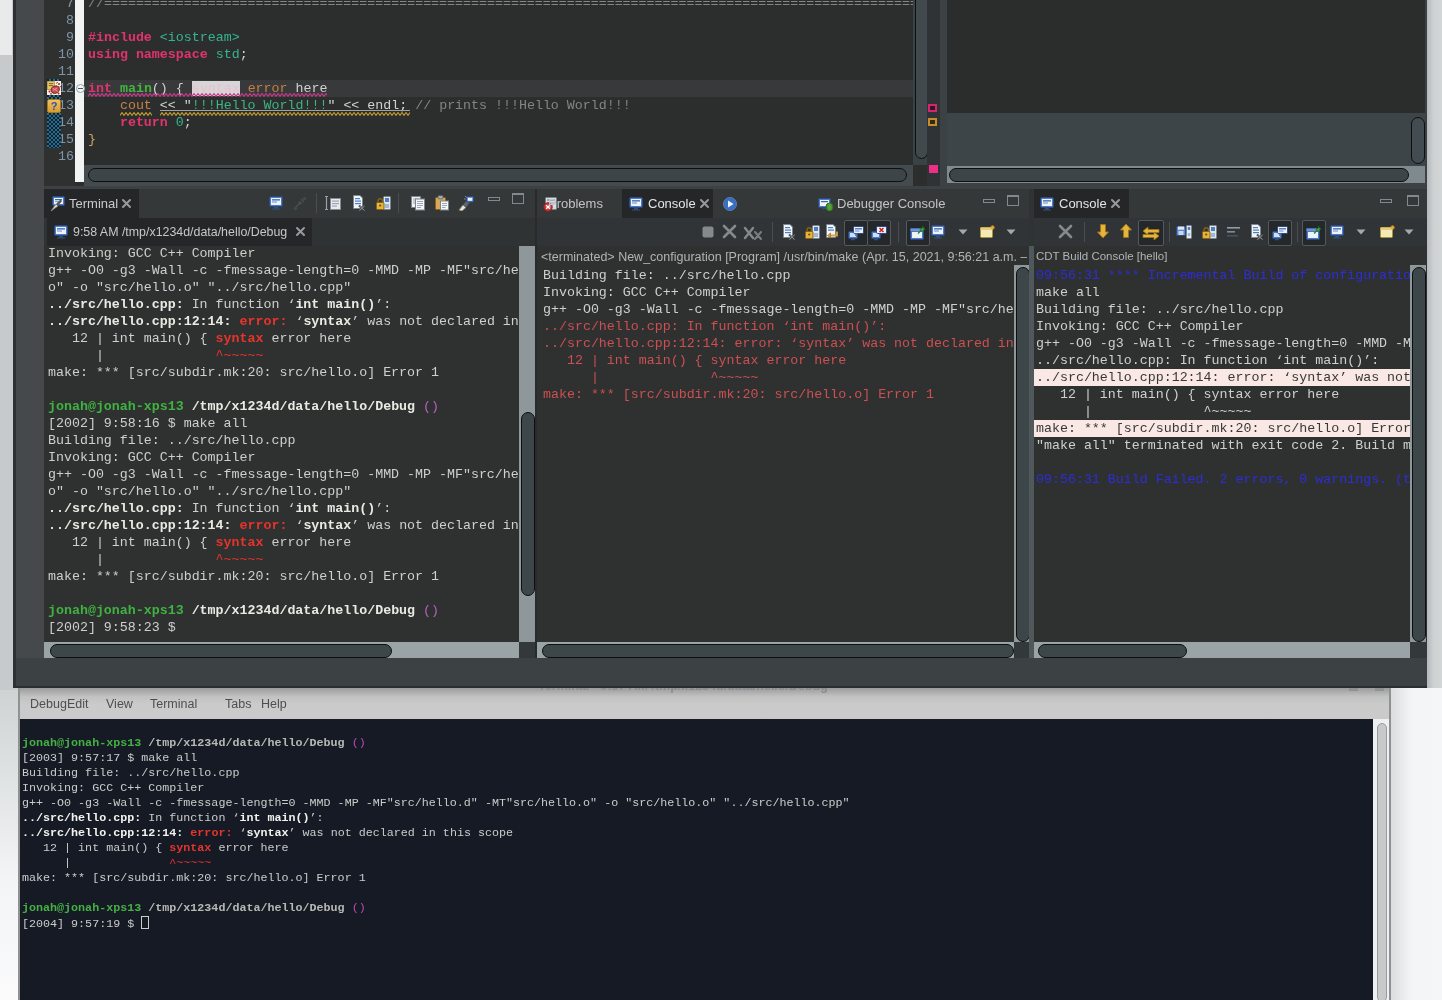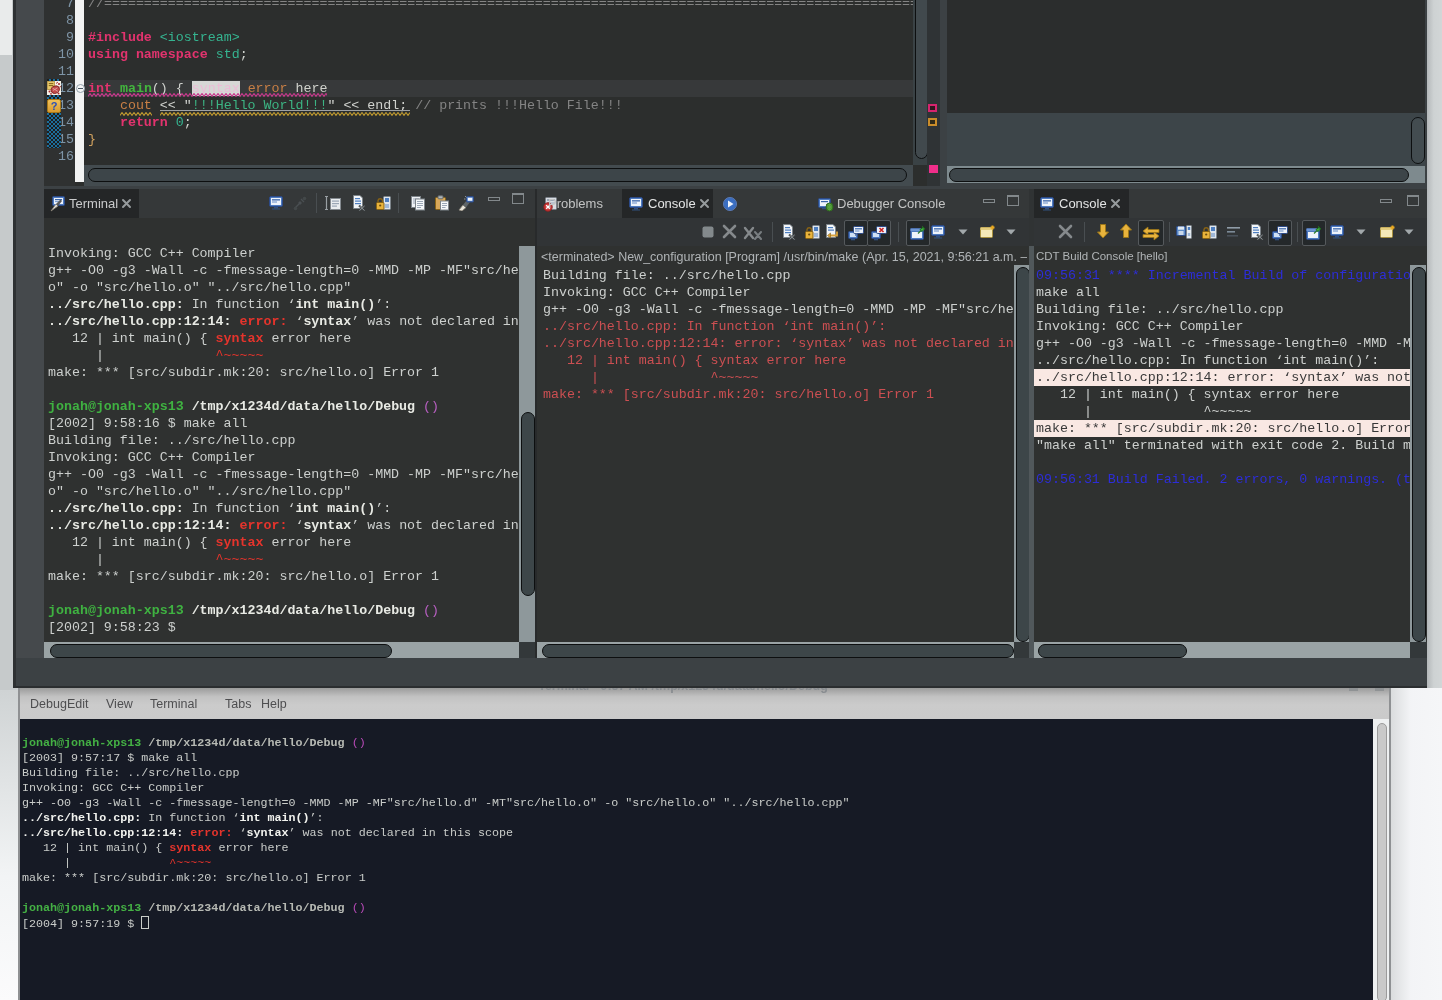--- a/index.html
+++ b/index.html
@@ -88,21 +88,21 @@
 
     <div class="abs" style="left:32px;top:84px;width:7px;height:7px;border:1px solid #93a2ab;border-radius:50%;background:#f4f5f5;"></div>
     <div class="abs" style="left:33.5px;top:87.5px;width:5px;height:1.5px;background:#4a5a66;"></div>
 
     <div id="code" class="abs mono" style="left:44px;top:-5px;font-size:13.3px;line-height:17px;white-space:pre;width:825px;overflow:hidden;"><span class="cmt">//==========================================================================================================</span>
 <span> </span>
 <span><span class="kw">#include</span> <span class="teal">&lt;iostream&gt;</span></span>
 <span><span class="kw">using namespace</span> <span class="teal">std</span><span class="op">;</span></span>
 <span> </span>
 <span><span class="kw">int</span> <span class="fn">main</span><span class="op">() {</span> <span style="background:#d6d7d5;color:#ecbcd6;">syntax</span> <span class="orn">error</span> <span style="color:#d0d2cc;">here</span></span>
-<span>    <span class="orn">cout</span> <span class="op">&lt;&lt;</span> <span class="op">"</span><span class="str">!!!Hello World!!!</span><span class="op">"</span> <span class="op">&lt;&lt; endl;</span> <span class="cmt">// prints !!!Hello File!!!</span></span>
+<span>    <span class="orn">cout</span> <span class="op">&lt;&lt;</span> <span class="op">"</span><span class="str">!!!Hello World!!!</span><span class="op">"</span> <span class="op">&lt;&lt; endl;</span> <span class="cmt">// prints !!!Hello World!!!</span></span>
 <span>    <span class="kw">return</span> <span class="teal">0</span><span class="op">;</span></span>
 <span><span class="tan">}</span></span>
 <span> </span></div>
 
     <div class="abs" style="left:44px;top:92.5px;width:239px;height:4px;overflow:hidden;">
         <svg width="239" height="4" viewBox="0 0 239 4" style="display:block" preserveAspectRatio="none">
           <path d="M0,3.4 L2.0,0.55 L4.0,3.4 L6.0,0.55 L8.0,3.4 L10.0,0.55 L12.0,3.4 L14.0,0.55 L16.0,3.4 L18.0,0.55 L20.0,3.4 L22.0,0.55 L24.0,3.4 L26.0,0.55 L28.0,3.4 L30.0,0.55 L32.0,3.4 L34.0,0.55 L36.0,3.4 L38.0,0.55 L40.0,3.4 L42.0,0.55 L44.0,3.4 L46.0,0.55 L48.0,3.4 L50.0,0.55 L52.0,3.4 L54.0,0.55 L56.0,3.4 L58.0,0.55 L60.0,3.4 L62.0,0.55 L64.0,3.4 L66.0,0.55 L68.0,3.4 L70.0,0.55 L72.0,3.4 L74.0,0.55 L76.0,3.4 L78.0,0.55 L80.0,3.4 L82.0,0.55 L84.0,3.4 L86.0,0.55 L88.0,3.4 L90.0,0.55 L92.0,3.4 L94.0,0.55 L96.0,3.4 L98.0,0.55 L100.0,3.4 L102.0,0.55 L104.0,3.4 L106.0,0.55 L108.0,3.4 L110.0,0.55 L112.0,3.4 L114.0,0.55 L116.0,3.4 L118.0,0.55 L120.0,3.4 L122.0,0.55 L124.0,3.4 L126.0,0.55 L128.0,3.4 L130.0,0.55 L132.0,3.4 L134.0,0.55 L136.0,3.4 L138.0,0.55 L140.0,3.4 L142.0,0.55 L144.0,3.4 L146.0,0.55 L148.0,3.4 L150.0,0.55 L152.0,3.4 L154.0,0.55 L156.0,3.4 L158.0,0.55 L160.0,3.4 L162.0,0.55 L164.0,3.4 L166.0,0.55 L168.0,3.4 L170.0,0.55 L172.0,3.4 L174.0,0.55 L176.0,3.4 L178.0,0.55 L180.0,3.4 L182.0,0.55 L184.0,3.4 L186.0,0.55 L188.0,3.4 L190.0,0.55 L192.0,3.4 L194.0,0.55 L196.0,3.4 L198.0,0.55 L200.0,3.4 L202.0,0.55 L204.0,3.4 L206.0,0.55 L208.0,3.4 L210.0,0.55 L212.0,3.4 L214.0,0.55 L216.0,3.4 L218.0,0.55 L220.0,3.4 L222.0,0.55 L224.0,3.4 L226.0,0.55 L228.0,3.4 L230.0,0.55 L232.0,3.4 L234.0,0.55 L236.0,3.4 L238.0,0.55 L240.0,3.4" fill="none" stroke="#c73a8c" stroke-width="1.1"></path>
         </svg>
       </div>
 
@@ -235,20 +235,39 @@
             <rect x="9.5" y="1.5" width="7" height="5.5" rx="0.8" fill="#4e7bc0" stroke="#2c4a88"></rect>
             <rect x="10.8" y="2.8" width="4.5" height="3" fill="#eef3fb"></rect>
             <path d="M8 1 L9.5 2.5 M7 4 L8.5 4" stroke="#8a9094" stroke-width="1"></path>
           </svg>
         </div>
         <div class="abs" style="left:444px;top:3px;width:13px;height:13px;">
           <div style="position:absolute;left:0;top:5px;width:10px;height:2px;border:1px solid #82888b;"></div>
         </div>
         <div class="abs" style="left:468px;top:3px;width:13px;height:13px;">
           <div style="position:absolute;left:0;top:1px;width:10px;height:8px;border:1px solid #82888b;border-top-width:2px;"></div>
+        </div>
+      </div>
+    <div id="lrow2" class="abs" style="left:0;top:29px;width:491px;height:28px;background:#303334;">
+        <div class="abs" style="left:3px;top:0;width:265px;height:28px;background:#242627;"></div>
+        <div class="abs" style="left:10px;top:6px;width:16px;height:16px;">
+          <svg width="15" height="15" viewBox="0 0 15 15">
+            <rect x="0.5" y="1.5" width="13" height="10" rx="1.5" fill="#4e7bc0" stroke="#2c4a88"></rect>
+            <rect x="2" y="3" width="10" height="7" fill="#eef3fb"></rect>
+            <rect x="3" y="4.2" width="8" height="1.3" fill="#3b67ab"></rect>
+            <rect x="3" y="6.4" width="5" height="1.2" fill="#7ea0cf"></rect>
+            <rect x="5" y="12" width="4" height="1.5" fill="#30507e"></rect>
+            <rect x="3" y="13.5" width="8" height="1" fill="#30507e"></rect>
+          </svg>
+        </div>
+        <span class="abs" style="left:29px;top:7px;color:#c6c7c8;font-size:12.4px;">9:58 AM /tmp/x1234d/data/hello/Debug</span>
+        <div class="abs" style="left:251px;top:8px;width:16px;height:16px;">
+          <svg width="11" height="11" viewBox="0 0 11 11">
+            <path d="M2 2 L9 9 M9 2 L2 9" stroke="#969b9d" stroke-width="2" stroke-linecap="round"></path>
+          </svg>
         </div>
       </div>
     <div id="lterm" class="abs con" style="left:4px;top:56px;width:471px;height:397px;">Invoking: GCC C++ Compiler
 g++ -O0 -g3 -Wall -c -fmessage-length=0 -MMD -MP -MF"src/hello.d" -MT"src/hello.o" -o "src/hello.o" "../src/hello.cpp"
 o" -o "src/hello.o" "../src/hello.cpp"
 <span class="b wht">../src/hello.cpp:</span> In function ‘<span class="b wht">int main()</span>’:
 <span class="b wht">../src/hello.cpp:12:14:</span> <span class="tred b">error:</span> ‘<span class="b wht">syntax</span>’ was not declared in this scope
    12 | int main() { <span class="tred b">syntax</span> error here
       |              <span class="tred">^~~~~~</span>
 make: *** [src/subdir.mk:20: src/hello.o] Error 1

